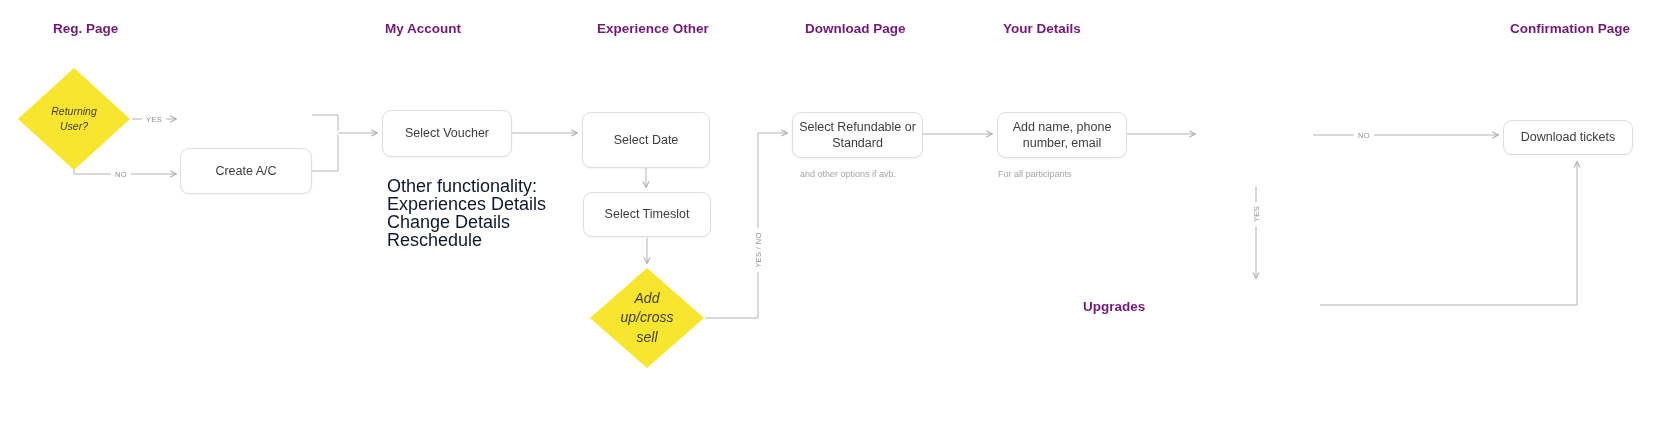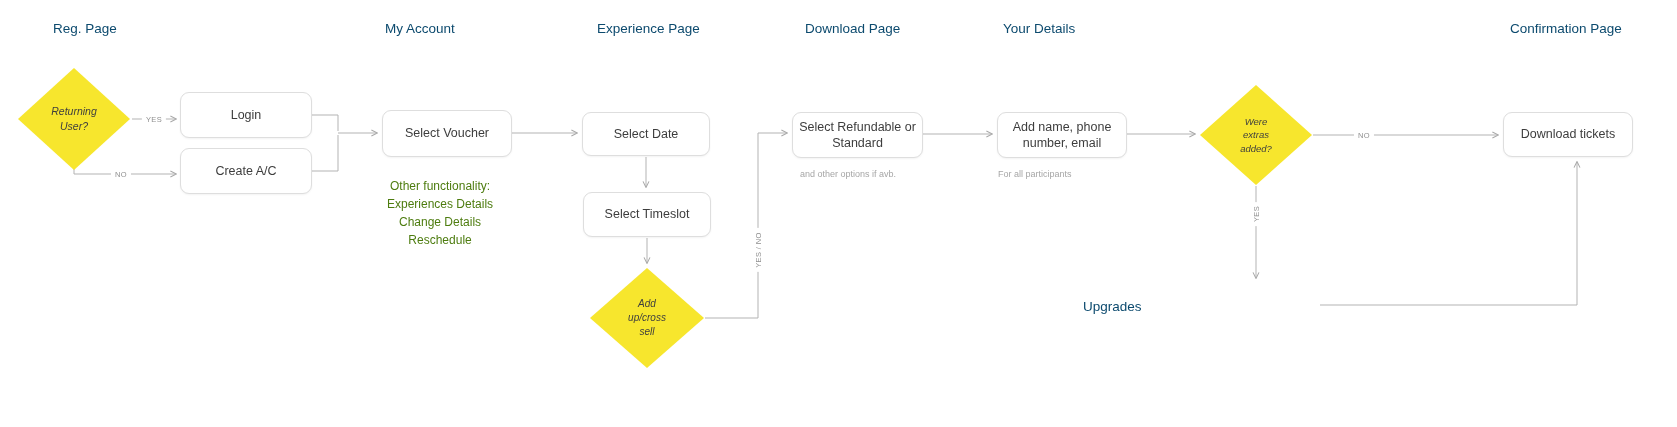--- a/index.html
+++ b/index.html
@@ -12,22 +12,22 @@
     overflow: hidden;
   }
   #wires {
     position: absolute;
     left: 0; top: 0;
     pointer-events: none;
   }
   .section-header {
     position: absolute;
     font-size: 13.5px;
-    font-weight: 400;
-    color: #0c4a6e;
+    font-weight: 700;
+    color: #701a75;
     white-space: nowrap;
   }
   .node {
     position: absolute;
     background: #ffffff;
     border: 1px solid #dedede;
     border-radius: 9px;
     box-shadow: 0 1px 2px rgba(0,0,0,0.05);
     display: flex;
     align-items: center;
@@ -57,25 +57,24 @@
     align-items: center;
     justify-content: center;
     text-align: center;
     white-space: pre-line;
     color: #3e3e3e;
     line-height: 1.4;
     font-style: italic;
   }
   .annotation {
     position: absolute;
-    font-size: 12px;
-    color: #4d7c0f;
+    font-size: 18px;
+    color: #0f172a;
     white-space: pre-line;
     line-height: 18px;
-    text-align: center;
   }
   .caption {
     position: absolute;
     font-size: 9px;
     color: #a6a6a6;
     white-space: nowrap;
     text-align: center;
   }
   .wire-label {
     position: absolute;
@@ -115,74 +114,63 @@
       <polyline points="923,134 992,134" marker-end="url(#arrow)"></polyline>
       <polyline points="1127,134 1195,134" marker-end="url(#arrow)"></polyline>
       <polyline points="1313,135 1498,135" marker-end="url(#arrow)"></polyline>
       <polyline points="1256,186 1256,278" marker-end="url(#arrow)"></polyline>
       <polyline points="1320,305 1577,305 1577,162" marker-end="url(#arrow)"></polyline>
     </g>
   </svg>
 
   <div class="section-header" style="left:53px; top:21px">Reg. Page</div>
   <div class="section-header" style="left:385px; top:21px">My Account</div>
-  <div class="section-header" style="left:597px; top:21px">Experience Page</div>
+  <div class="section-header" style="left:597px; top:21px">Experience Other</div>
   <div class="section-header" style="left:805px; top:21px">Download Page</div>
   <div class="section-header" style="left:1003px; top:21px">Your Details</div>
   <div class="section-header" style="left:1083px; top:299px">Upgrades</div>
   <div class="section-header" style="left:1510px; top:21px">Confirmation Page</div>
 
   <div class="diamond" style="left:18px; top:68px; width:112px; height:102px">
     <svg viewBox="0 0 112 102" preserveAspectRatio="none">
       <polygon points="56,0 112,51 56,102 0,51" fill="#F7E62D"></polygon>
     </svg>
     <span class="diamond-label" style="font-size:10.5px">Returning
 User?</span>
   </div>
 
   <div class="diamond" style="left:590px; top:268px; width:114px; height:100px">
     <svg viewBox="0 0 114 100" preserveAspectRatio="none">
       <polygon points="57,0 114,50 57,100 0,50" fill="#F7E62D"></polygon>
     </svg>
-    <span class="diamond-label" style="font-size:10px">Add
+    <span class="diamond-label" style="font-size:14px">Add
 up/cross
 sell</span>
   </div>
 
-  <div class="diamond" style="left:1200px; top:85px; width:112px; height:100px">
-    <svg viewBox="0 0 112 100" preserveAspectRatio="none">
-      <polygon points="56,0 112,50 56,100 0,50" fill="#F7E62D"></polygon>
-    </svg>
-    <span class="diamond-label" style="font-size:9.5px">Were
-extras
-added?</span>
-  </div>
 
-  <div class="node" style="left:180px; top:92px; width:132px; height:46px">
-    <span class="node-label">Login</span>
-  </div>
   <div class="node" style="left:180px; top:148px; width:132px; height:46px">
     <span class="node-label">Create A/C</span>
   </div>
   <div class="node" style="left:382px; top:110px; width:130px; height:47px">
     <span class="node-label">Select Voucher</span>
   </div>
-  <div class="node" style="left:582px; top:112px; width:128px; height:44px">
+  <div class="node" style="left:582px; top:112px; width:128px; height:56px">
     <span class="node-label">Select Date</span>
   </div>
   <div class="node" style="left:583px; top:192px; width:128px; height:45px">
     <span class="node-label">Select Timeslot</span>
   </div>
   <div class="node" style="left:792px; top:112px; width:131px; height:46px">
     <span class="node-label">Select Refundable or Standard</span>
   </div>
   <div class="node" style="left:997px; top:112px; width:130px; height:46px">
     <span class="node-label">Add name, phone number, email</span>
   </div>
-  <div class="node" style="left:1503px; top:112px; width:130px; height:45px">
+  <div class="node" style="left:1503px; top:120px; width:130px; height:35px">
     <span class="node-label">Download tickets</span>
   </div>
 
   <div class="annotation" style="left:387px; top:177px">Other functionality:
 Experiences Details
 Change Details
 Reschedule</div>
   <div class="caption" style="left:800px; top:169px">and other options if avb.</div>
   <div class="caption" style="left:998px; top:169px">For all participants</div>
 

